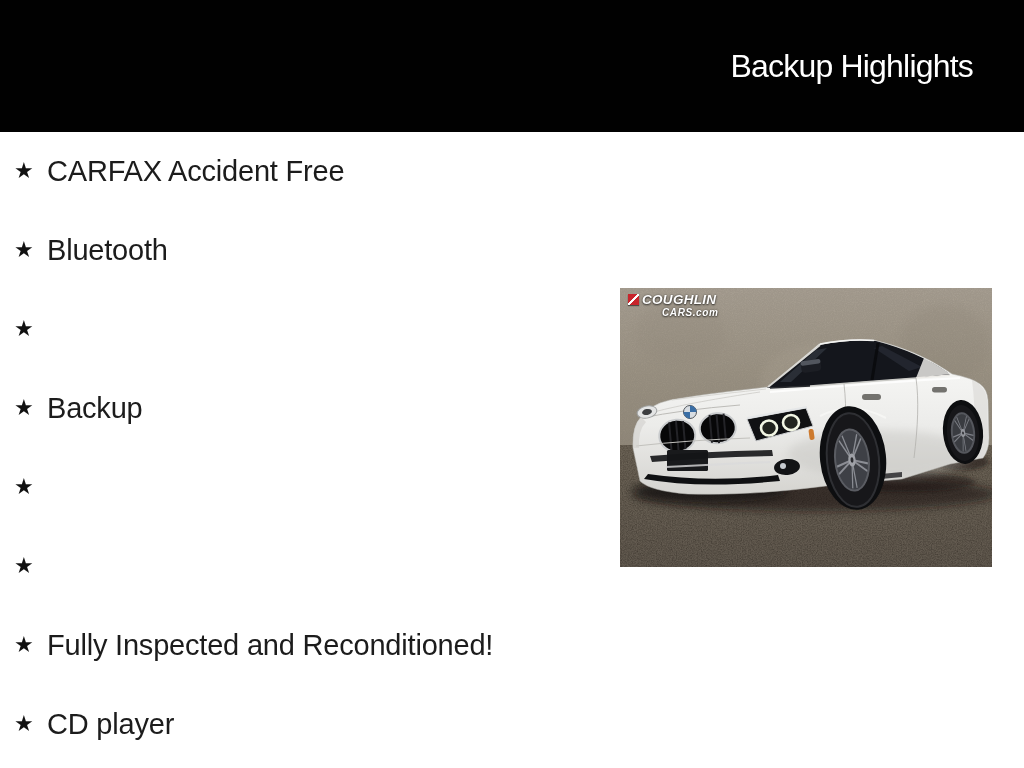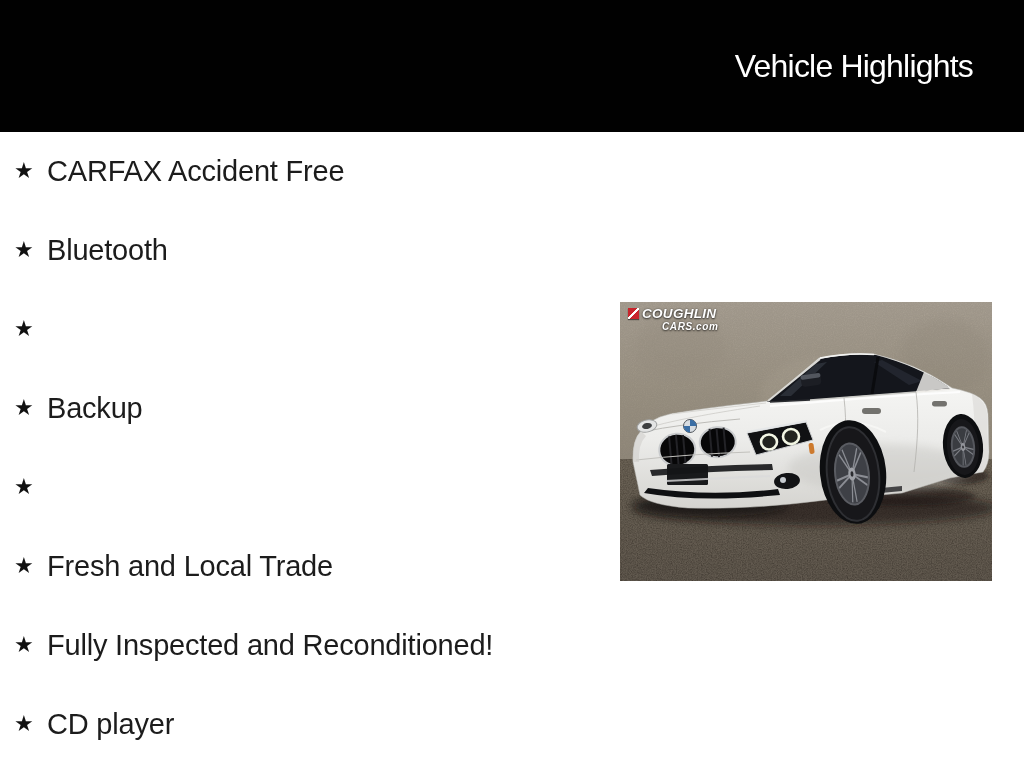--- a/index.html
+++ b/index.html
@@ -26,21 +26,21 @@
     height:79px;display:flex;align-items:center;
     padding-left:14px;font-size:29px;letter-spacing:-0.2px;
     color:var(--body-text,#1c1c1c);white-space:nowrap;
   }
   .star{
     font-size:22px;width:33px;flex:0 0 33px;color:#111111;
     line-height:1;transform:translateY(-1px);
   }
   
   .photo{
-    position:absolute;left:620px;top:302px;width:372px;height:285px;
+    position:absolute;left:620px;top:288px;width:372px;height:285px;
     margin:0;overflow:hidden;
   }
   .photo svg{display:block;width:372px;height:279px;}
   .watermark{
     position:absolute;top:5px;left:8px;line-height:1;
     font-style:italic;font-weight:bold;color:var(--logo-text,#ffffff);
     text-shadow:0 1px 2px rgba(0,0,0,.65),0 0 2px rgba(0,0,0,.45);
   }
   .wm-row{display:flex;align-items:center;}
   .wm-mark{
@@ -50,21 +50,21 @@
   }
   .wm-name{font-size:13.5px;letter-spacing:0.3px;}
   .wm-sub{font-size:10px;margin-top:1px;padding-left:34px;letter-spacing:0.6px;}
 </style>
 </head>
 <body>
 
 <div class="slide">
 
   <header class="topbar">
-    <h1 class="title">Vehicle Highlights</h1>
+    <h1 class="title">Backup Highlights</h1>
   </header>
 
   <ul class="highlights">
     <li>
       <span class="star">★</span>
       <span>CARFAX Accident Free</span>
     </li>
     <li>
       <span class="star">★</span>
       <span>Bluetooth</span>
@@ -74,21 +74,20 @@
     </li>
     <li>
       <span class="star">★</span>
       <span>Backup</span>
     </li>
     <li>
       <span class="star">★</span>
     </li>
     <li>
       <span class="star">★</span>
-      <span>Fresh and Local Trade</span>
     </li>
     <li>
       <span class="star">★</span>
       <span>Fully Inspected and Reconditioned!</span>
     </li>
     <li>
       <span class="star">★</span>
       <span>CD player</span>
     </li>
   </ul>

